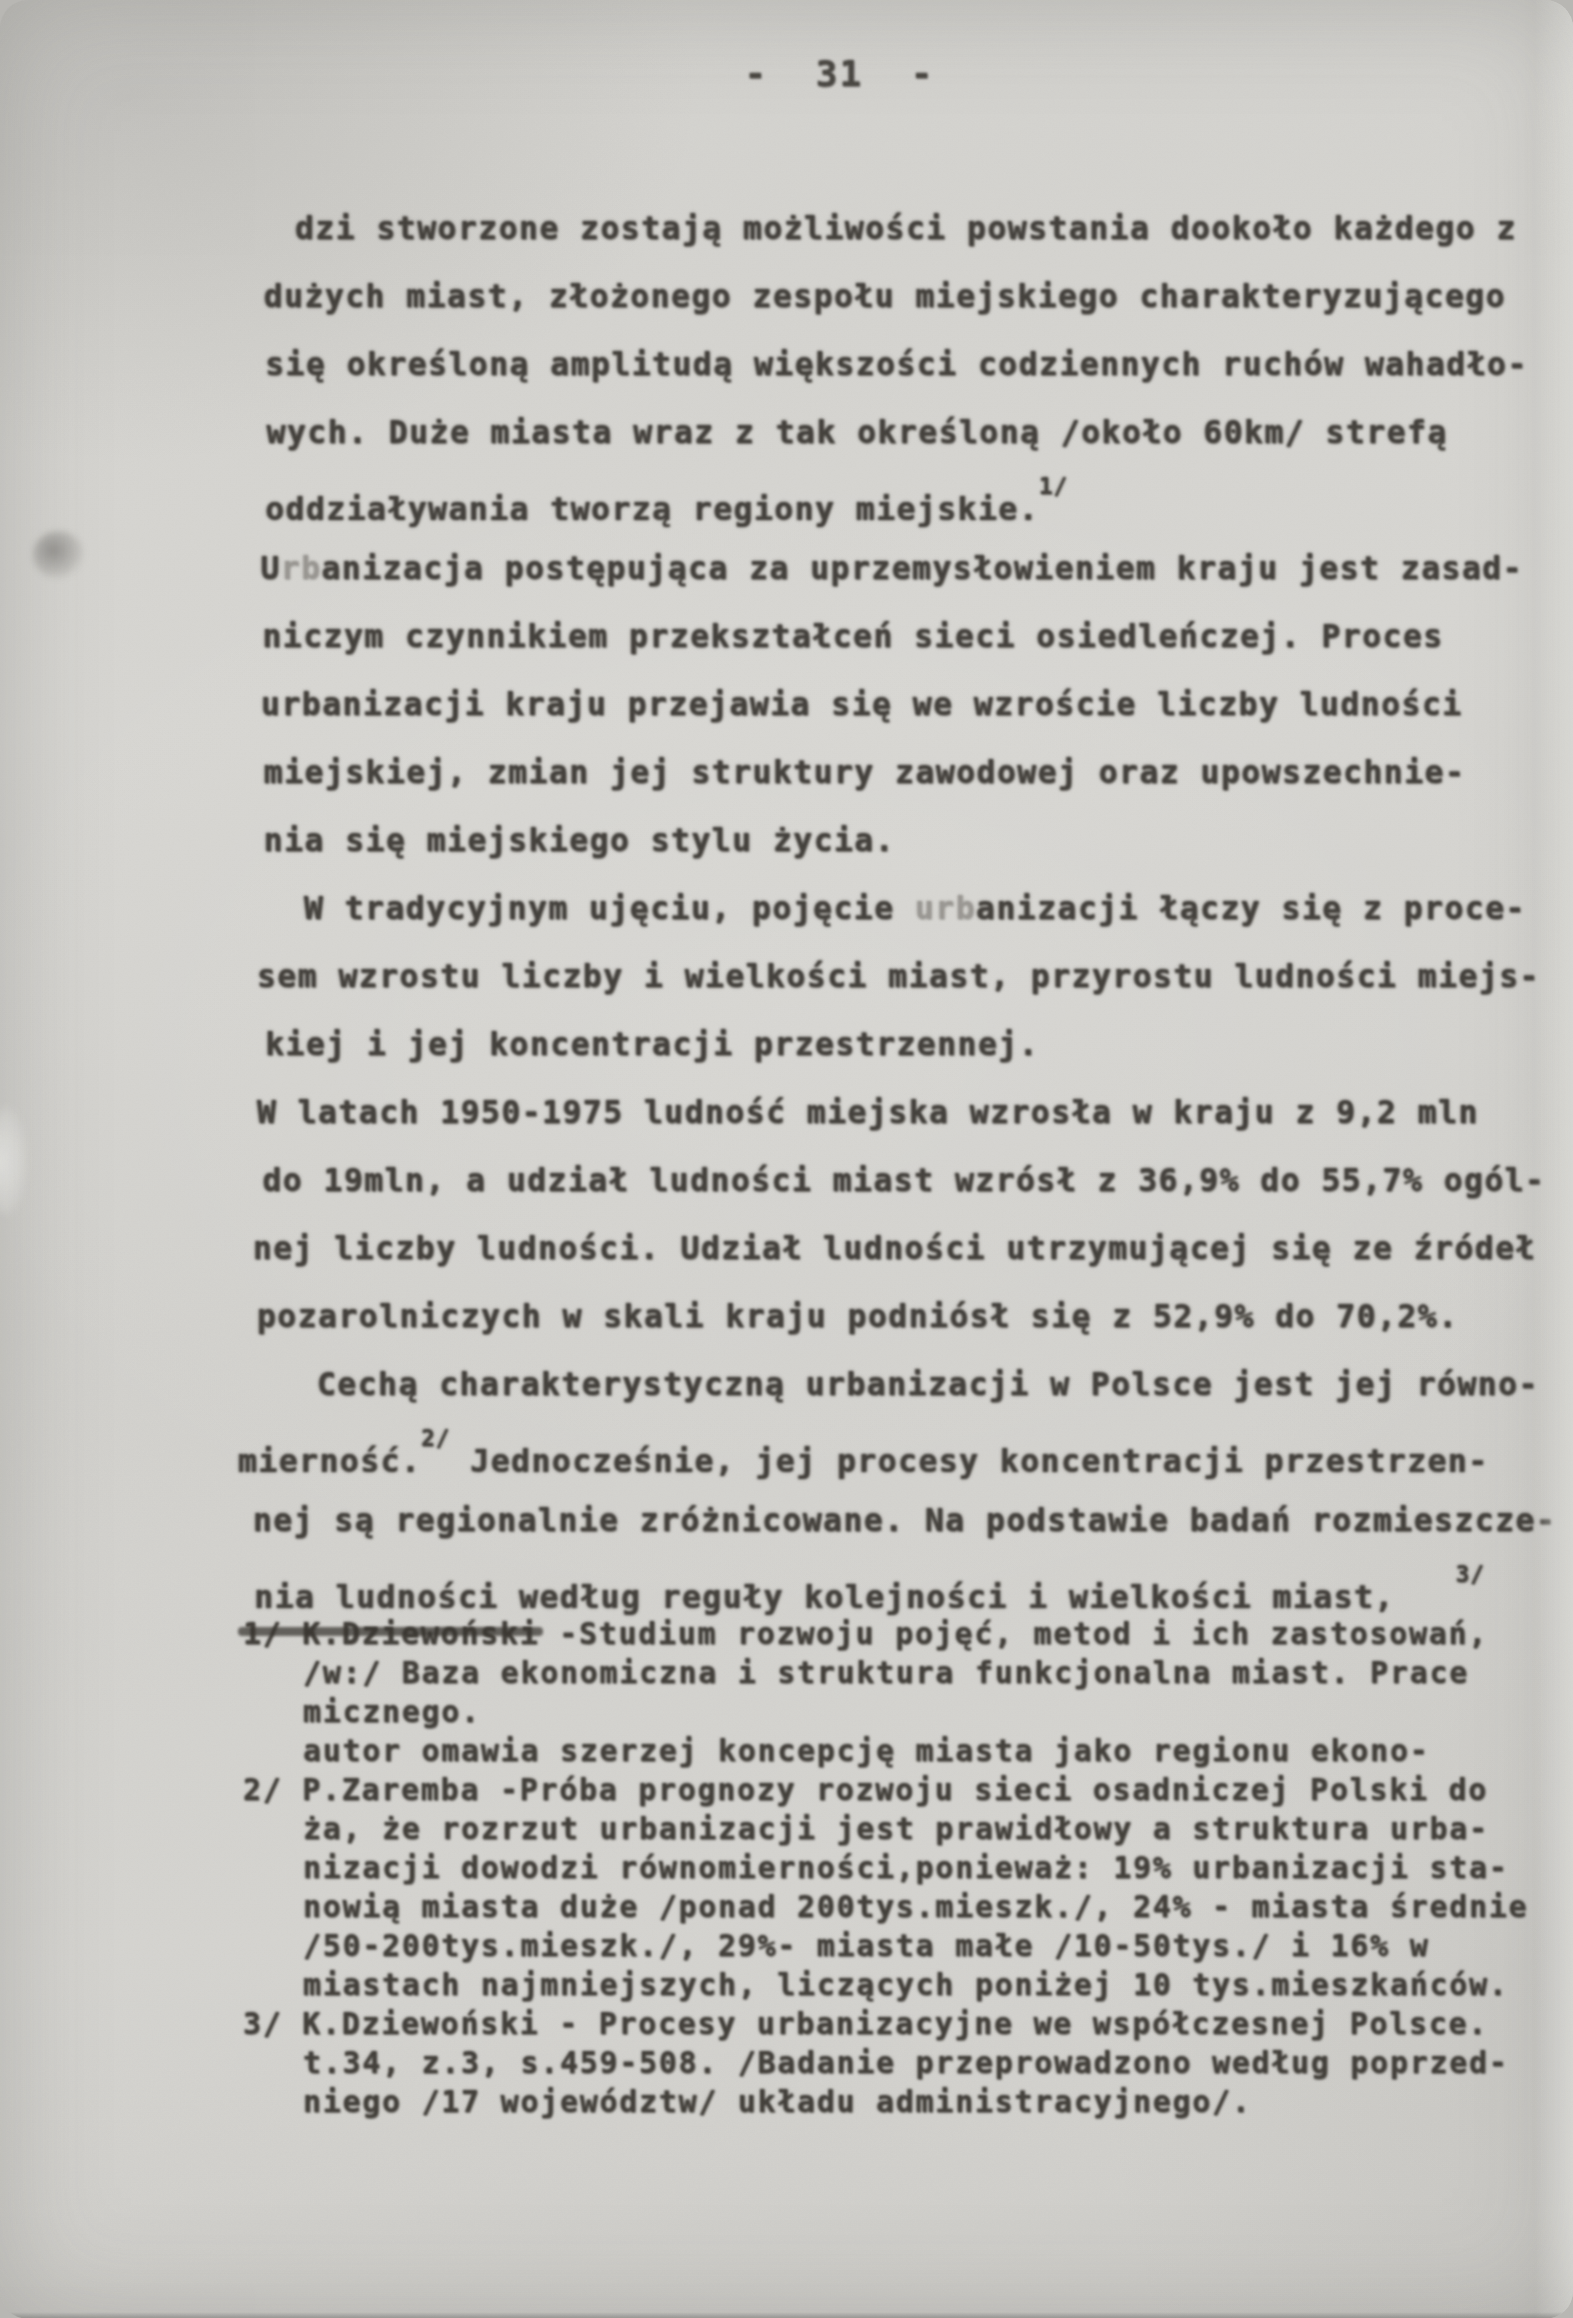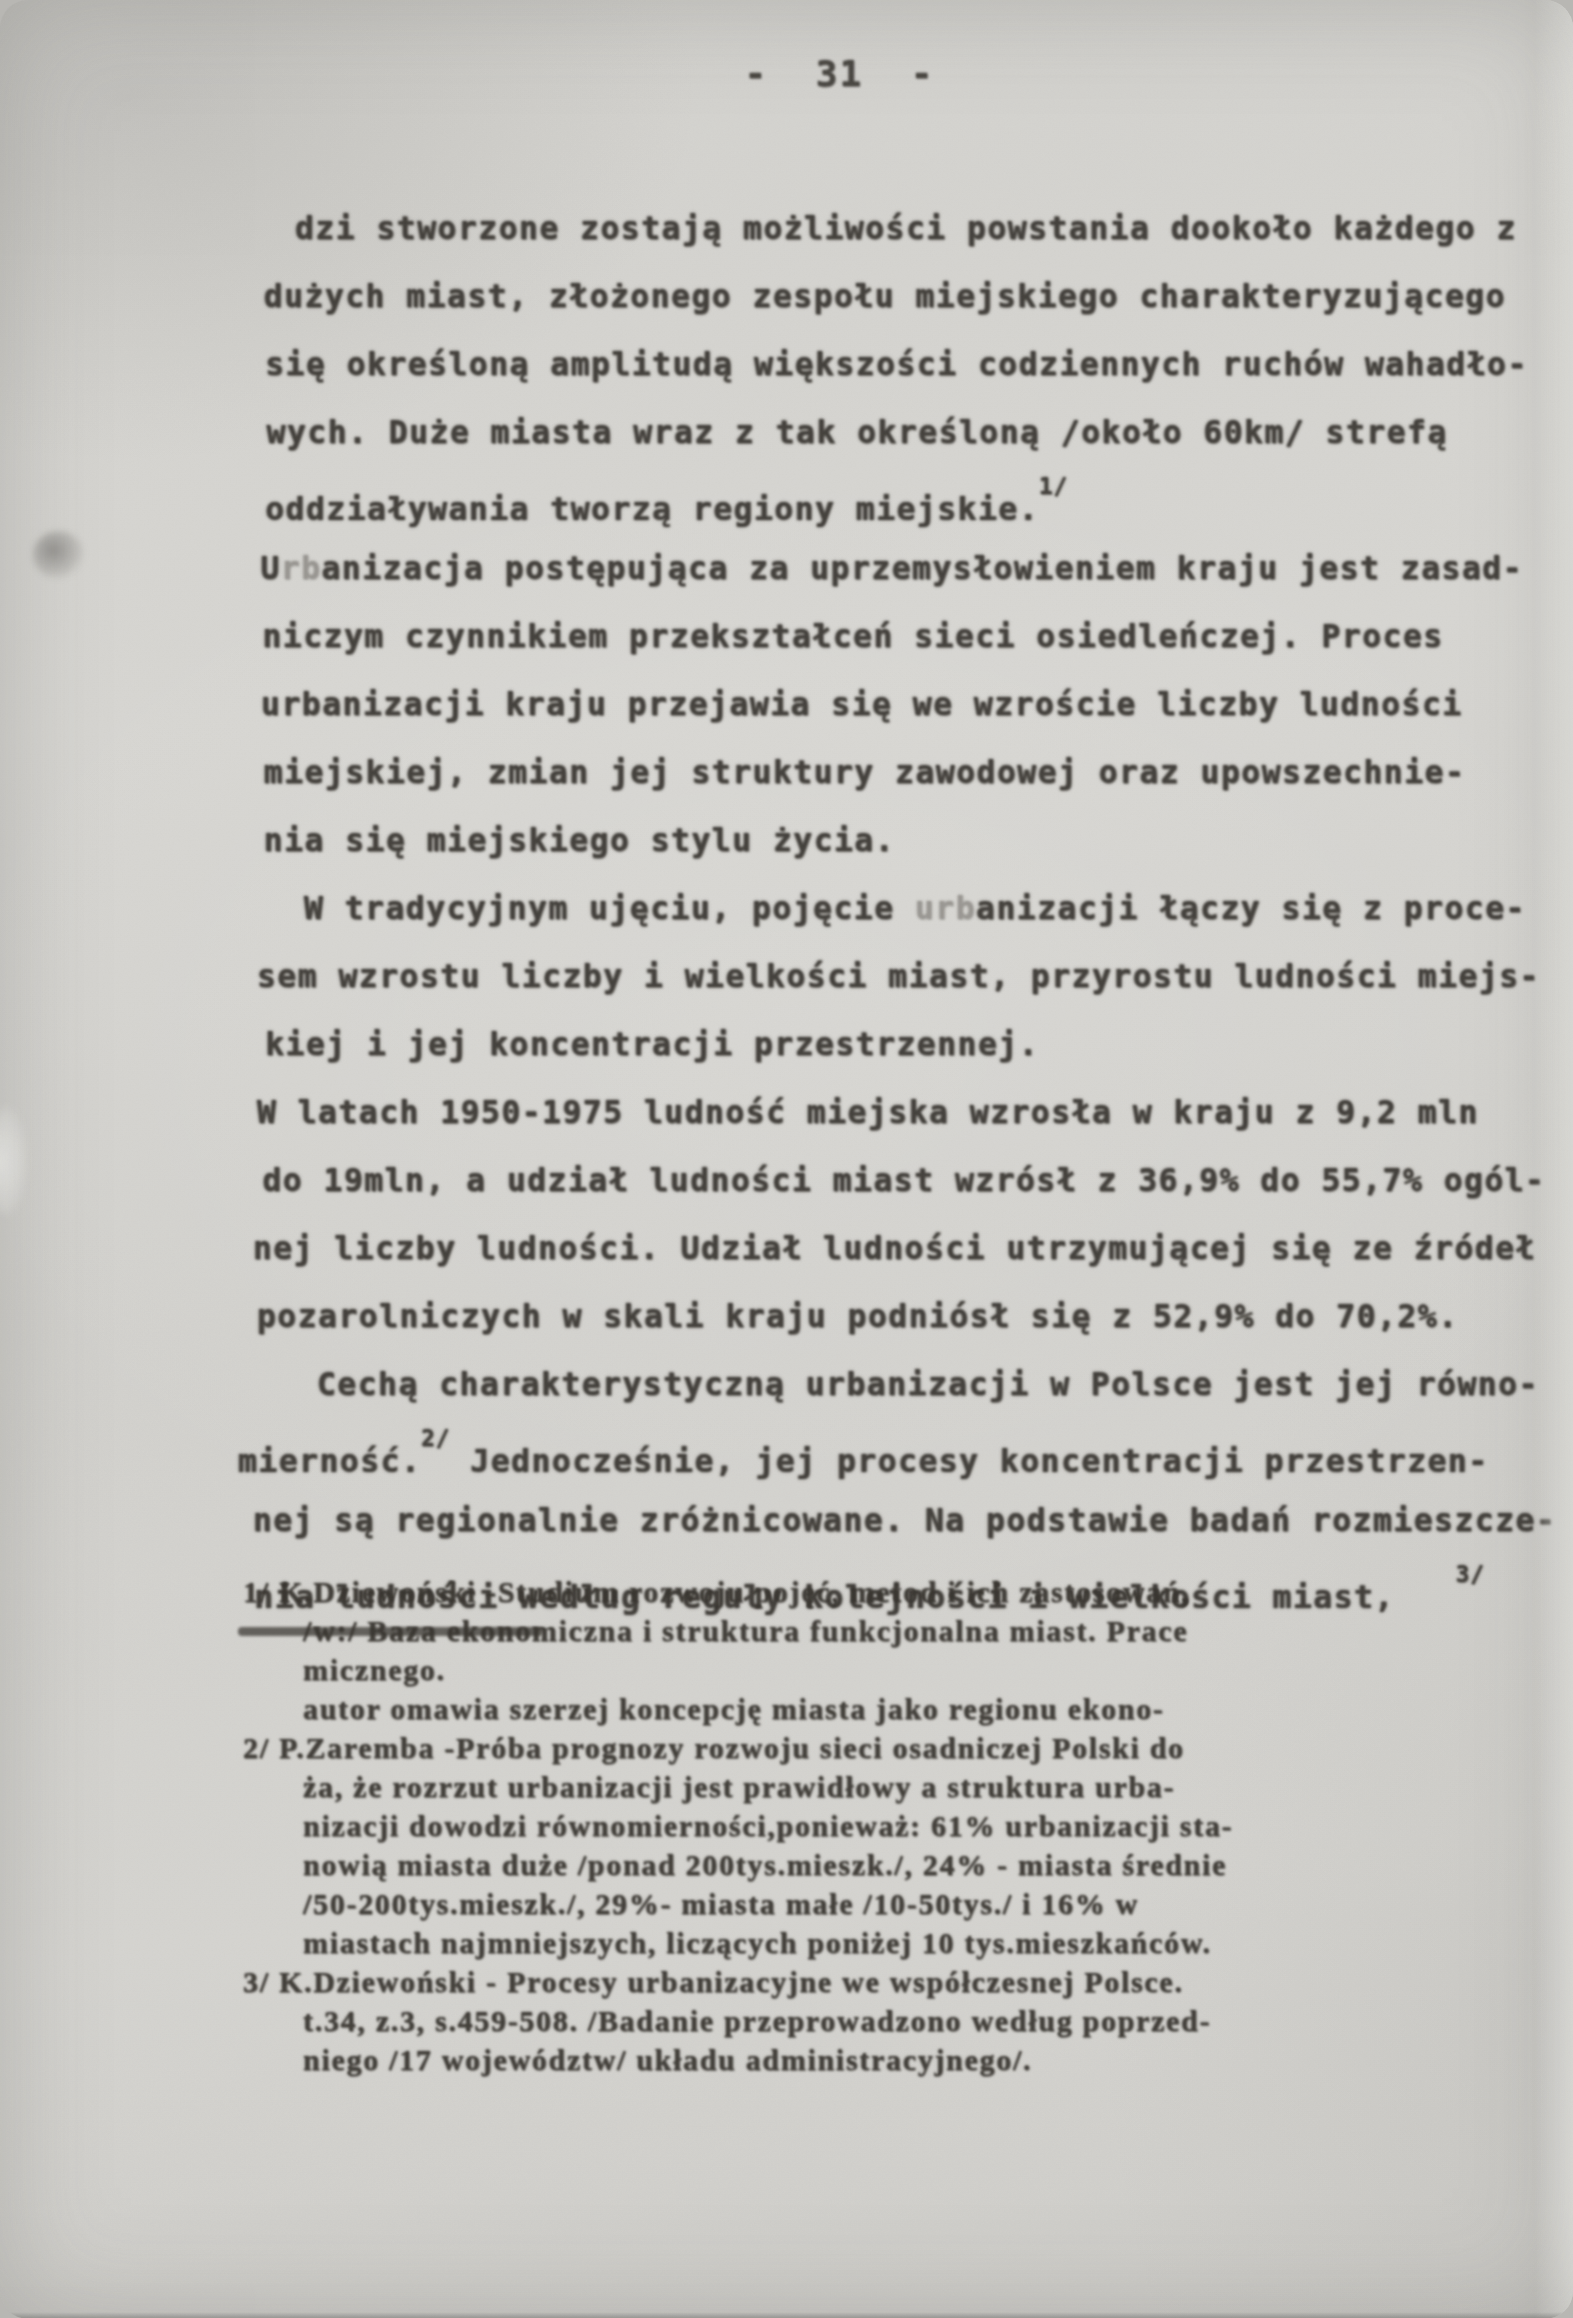--- a/index.html
+++ b/index.html
@@ -66,24 +66,23 @@
     top: 1627px; left: 238px;
     width: 305px; height: 9px;
     background: var(--ink, #37342f);
     opacity: 0.72;
     filter: blur(1.5px);
     border-radius: 4.1px;
     z-index: 3;
   }
   .footnotes {
     position: absolute;
-    top: 1572px; left: 243px;
+    top: 1614px; left: 243px;
     z-index: 3;
     filter: blur(0.9px);
-    font-family: Liberation Serif, serif;
   }
   .footnote { padding-left: 60px; }
   .fn-line {
     height: 39px; line-height: 39px;
     font-size: 30px; font-weight: bold;
     letter-spacing: 1.7px;
     white-space: pre;
     color: var(--ink, #37342f);
     text-shadow: 0 0 2.7px rgba(58,55,50,0.6), 0.7px 0.7px 0.7px rgba(58,55,50,0.55);
     opacity: 0.93;
@@ -159,21 +158,21 @@
   <div class="footnotes" id="footnote-lines">
       <div class="footnote">
         <div class="fn-line fn-first">1/ K.Dziewoński -Studium rozwoju pojęć, metod i ich zastosowań,</div>
         <div class="fn-line">/w:/ Baza ekonomiczna i struktura funkcjonalna miast. Prace</div>
         <div class="fn-line">micznego.</div>
         <div class="fn-line">autor omawia szerzej koncepcję miasta jako regionu ekono-</div>
       </div>
       <div class="footnote">
         <div class="fn-line fn-first">2/ P.Zaremba -Próba prognozy rozwoju sieci osadniczej Polski do</div>
         <div class="fn-line">ża, że rozrzut urbanizacji jest prawidłowy a struktura urba-</div>
-        <div class="fn-line">nizacji dowodzi równomierności,ponieważ: 61% urbanizacji sta-</div>
+        <div class="fn-line">nizacji dowodzi równomierności,ponieważ: 19% urbanizacji sta-</div>
         <div class="fn-line">nowią miasta duże /ponad 200tys.mieszk./, 24% - miasta średnie</div>
         <div class="fn-line">/50-200tys.mieszk./, 29%- miasta małe /10-50tys./ i 16% w</div>
         <div class="fn-line">miastach najmniejszych, liczących poniżej 10 tys.mieszkańców.</div>
       </div>
       <div class="footnote">
         <div class="fn-line fn-first">3/ K.Dziewoński - Procesy urbanizacyjne we współczesnej Polsce.</div>
         <div class="fn-line">t.34, z.3, s.459-508. /Badanie przeprowadzono według poprzed-</div>
         <div class="fn-line">niego /17 województw/ układu administracyjnego/.</div>
       </div>
     </div>

